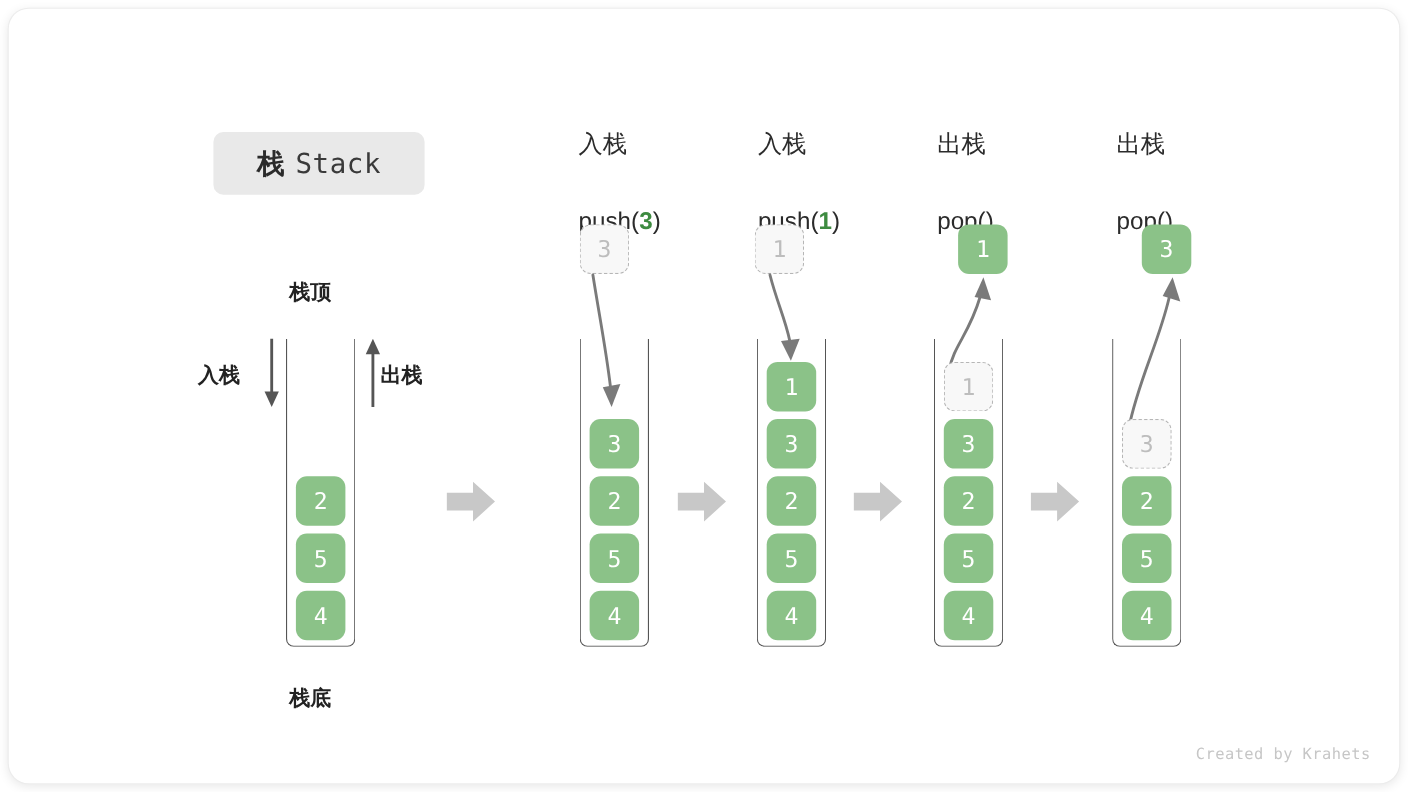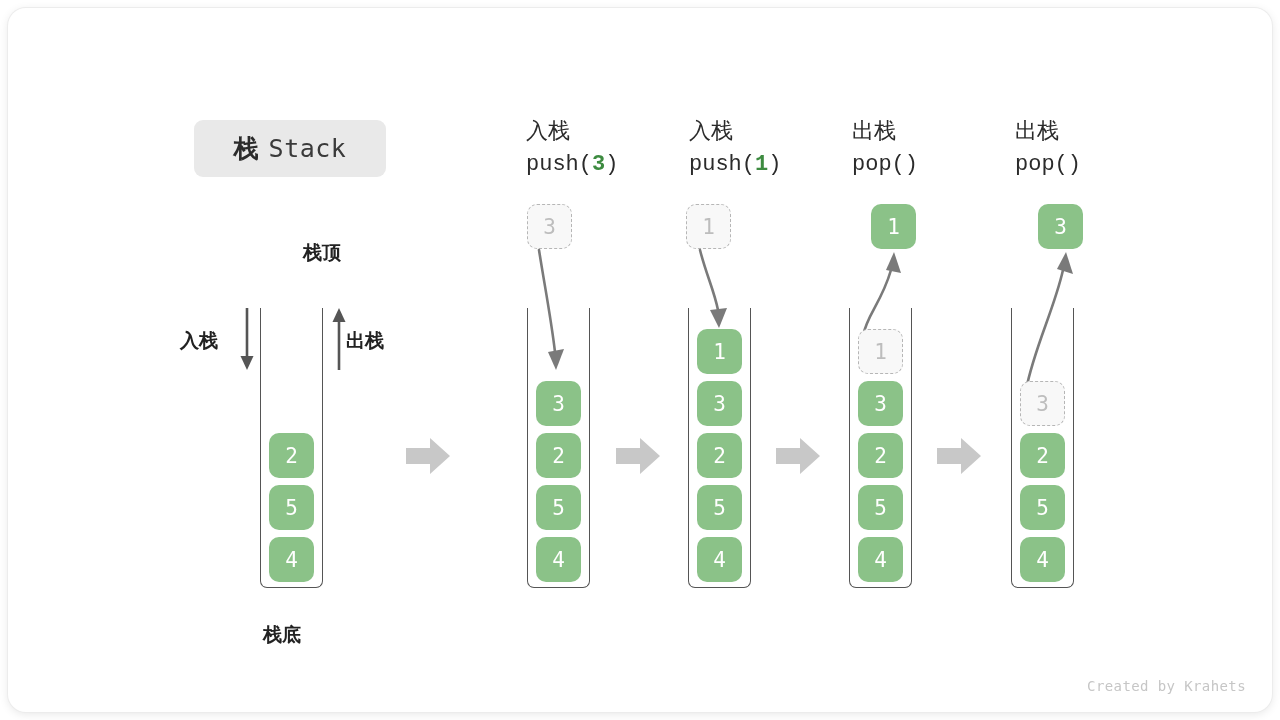--- a/index.html
+++ b/index.html
@@ -57,21 +57,21 @@
   
   .cn-bold {
     position: absolute;
     font-weight: bold;
     font-size: 19px;
     color: #222222;
     white-space: nowrap;
   }
 
   
-  #label-top  { left: 255px; top: 232px; margin-left: 40px; }
+  #label-top  { left: 255px; top: 245px; }
   #label-bottom { left: 255px; top: 614px; font-family: Liberation Serif, serif; }
 
   
   #label-push-side { left: 172px; top: 320px; }
   #label-pop-side  { left: 338px; top: 320px; }
 
   
   .thin-arrow { position: absolute; }
 
   
@@ -116,24 +116,25 @@
     white-space: nowrap;
   }
   .col-head .line-cn {
     font-weight: normal;
     font-size: 22px;
     color: #2b2b2b;
     line-height: 34px;
     font-family: "Liberation Sans", "DejaVu Sans", sans-serif;
   }
   .col-head .line-code {
-    font-family: Liberation Mono, monospace;
+    font-family: Liberation Sans, sans-serif;
     font-size: 22px;
     color: #2b2b2b;
     line-height: 34px;
+    margin-top: 36px;
   }
   .col-head .line-code .arg {
     color: #3d8b40;
     font-weight: bold;
   }
 
   
   .step-arrow {
     position: absolute;
     width: 44px;

